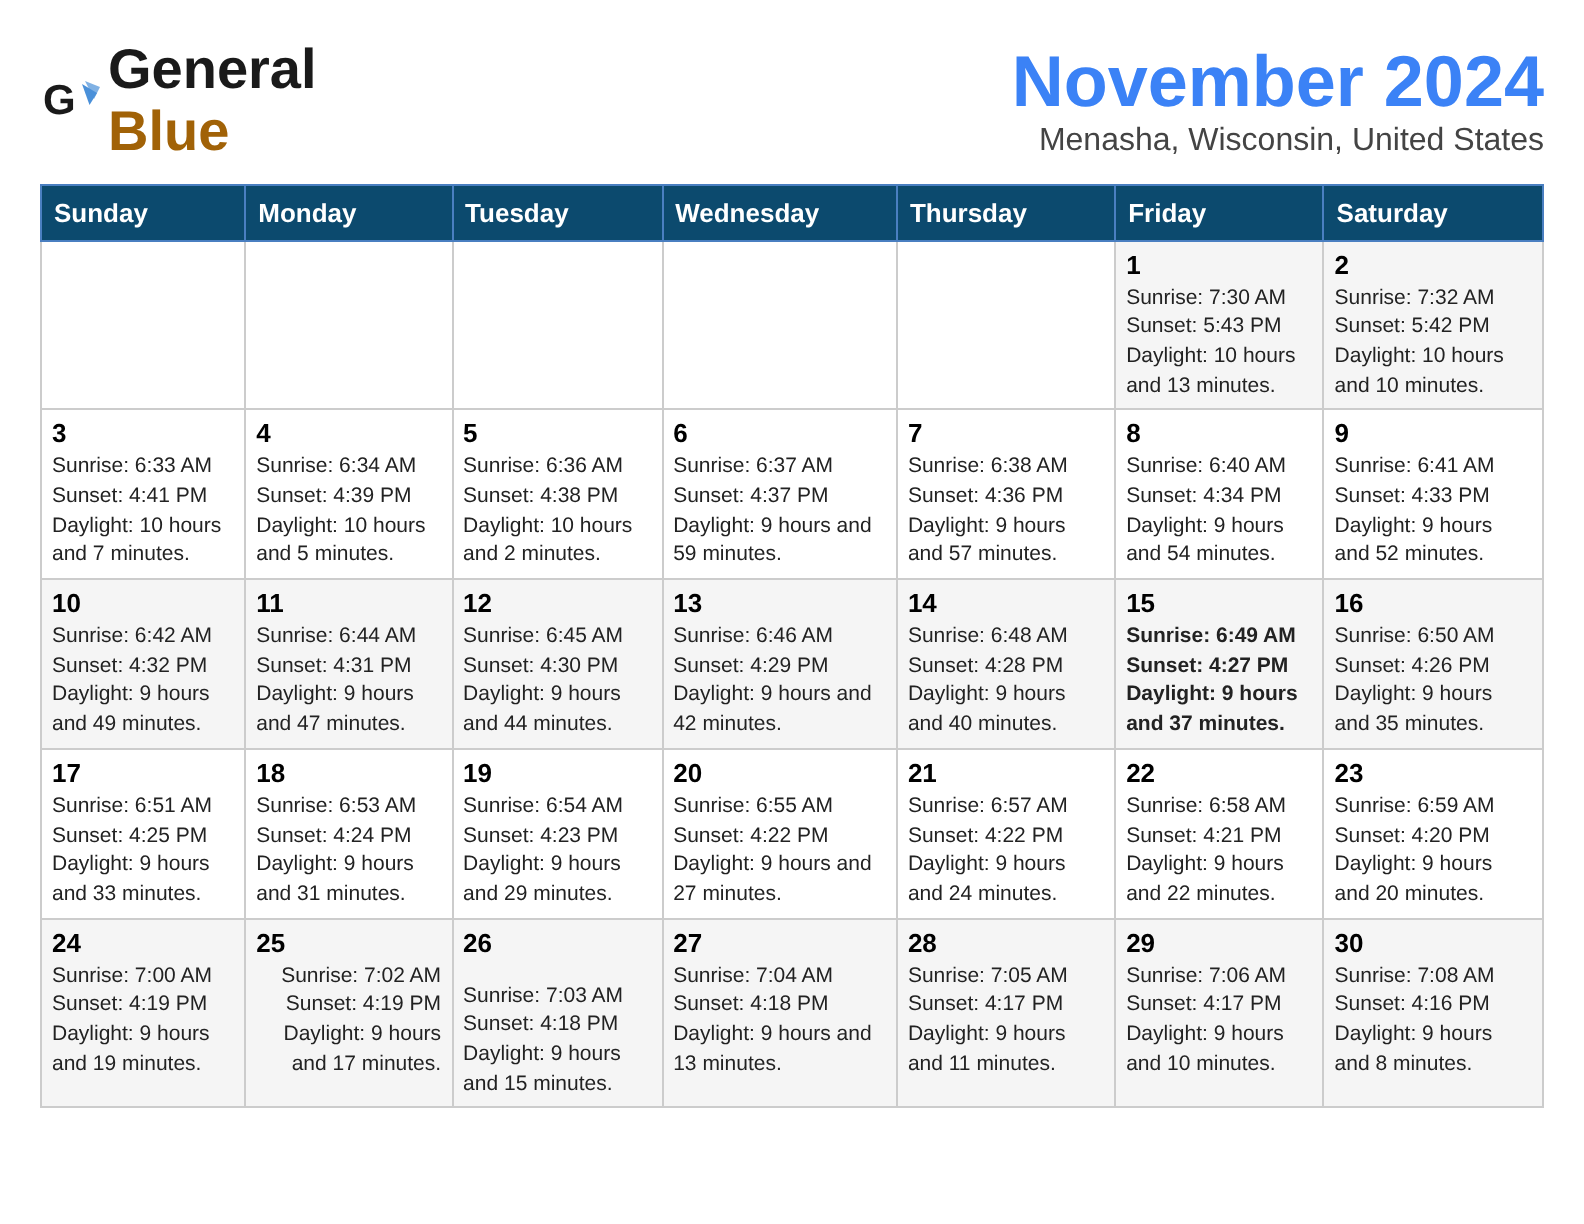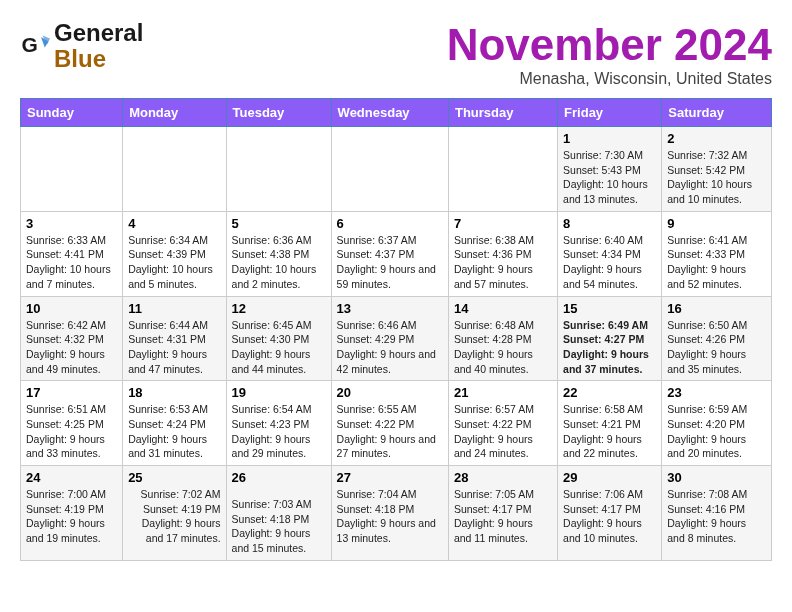--- a/index.html
+++ b/index.html
@@ -14,53 +14,53 @@
       display: flex;
       justify-content: space-between;
       align-items: flex-start;
       margin-bottom: 10px;
     }
     .logo {
       display: flex;
       align-items: center;
     }
     .logo-text {
-      font-size: 24px;
+      font-size: 28px;
       font-weight: bold;
       color: #1a1a1a;
       line-height: 1.1;
     }
     .logo-text span {
       color: #a16207;
     }
     .logo-icon {
       width: 30px;
       height: 30px;
       margin-right: 4px;
     }
     .title-area {
       text-align: right;
     }
     .month-title {
-      font-size: 44px;
+      font-size: 36px;
       font-weight: bold;
-      color: #a21caf;
+      color: #3b82f6;
       margin-left: 12px;
     }
     .location-title {
       font-size: 16px;
       color: #444;
     }
     .calendar-table {
       width: 100%;
       border-collapse: collapse;
       font-size: 11px;
     }
     .calendar-table thead th {
-      background-color: #8b5cf6;
+      background-color: #0c4a6e;
       color: #fff;
       text-align: left;
       padding: 6px 6px;
       font-size: 13px;
       border: 1px solid #4a7fc1;
     }
     .calendar-table tbody td {
       border: 1px solid #ccc;
       vertical-align: top;
       padding: 4px 5px;

